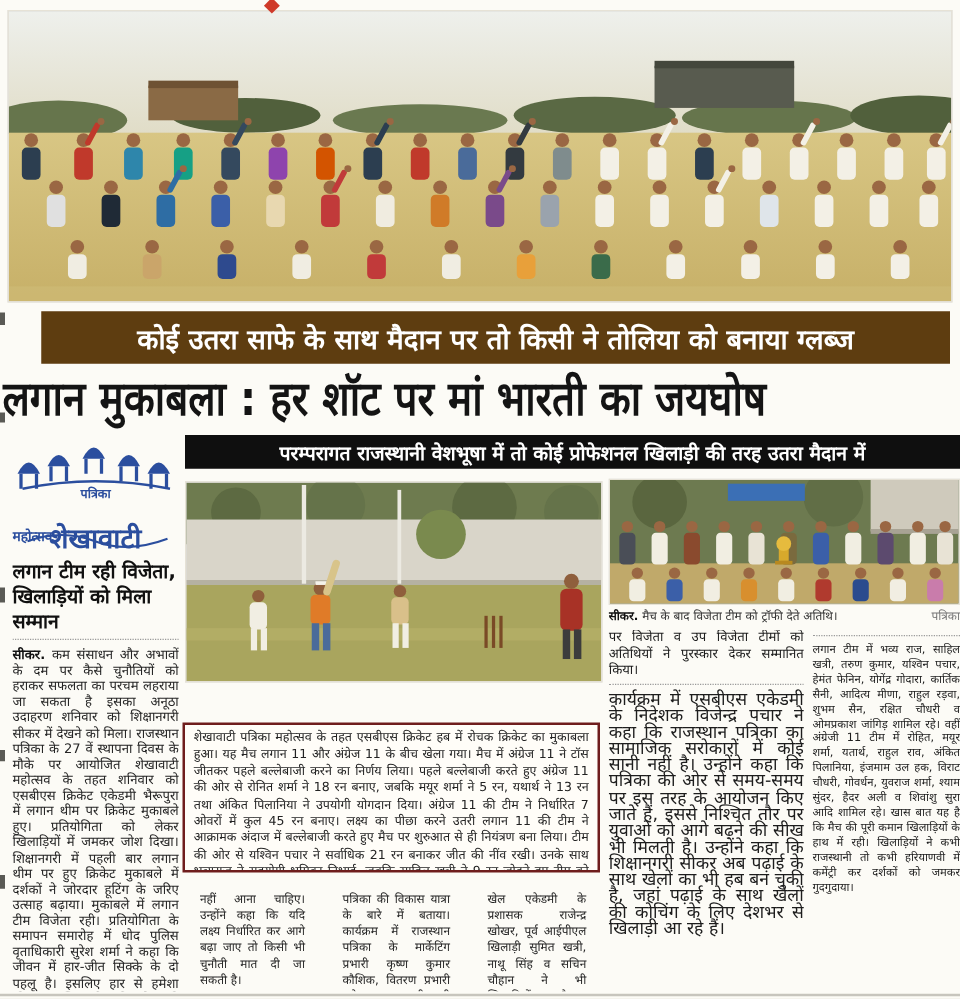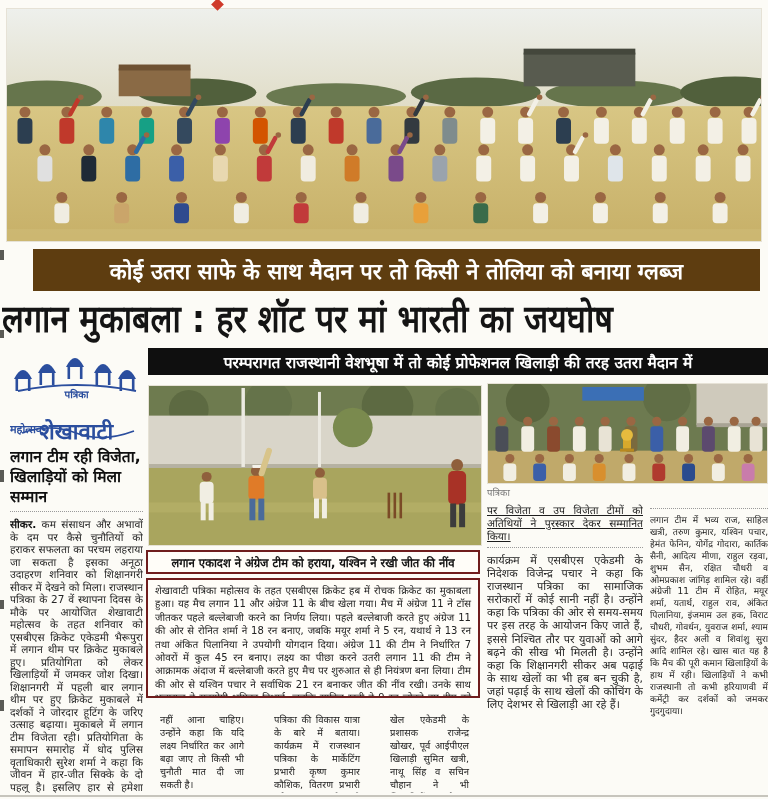--- a/index.html
+++ b/index.html
@@ -36,23 +36,23 @@
            padding:4px 7px;background:#fffdf8;overflow:hidden;}
   .parabox p{margin:0;font-size:10px;line-height:13.4px;text-align:justify;color:#222;}
   .colB{left:148px;top:701px;width:108px;height:92px;overflow:hidden;}
   .colC{left:262px;top:701px;width:110px;height:92px;overflow:hidden;}
   .colD{left:378px;top:701px;width:103px;height:92px;overflow:hidden;}
   .smalltxt{font-size:9.5px;line-height:13px;text-align:justify;color:#252525;margin:12px;}
   .rcap{left:487px;top:486px;width:281px;height:15px;display:flex;justify-content:space-between;
         font-size:9.5px;color:#333;overflow:hidden;white-space:nowrap;}
   .rcap .credit{color:#777;}
   .colE{left:487px;top:504px;width:156px;height:290px;overflow:hidden;}
-  .colE .lead{font-size:10.5px;line-height:13px;text-align:justify;margin:0;text-decoration:underline;}
+  .colE .lead{font-size:10.5px;line-height:13px;text-align:justify;margin:0;}
   .colE h3{margin:5px 0 2px 0;font-size:16px;line-height:21px;font-weight:800;color:#0f0f0f;}
-  .colE .body{font-size:11px;line-height:13.1px;text-align:justify;margin:0;}
+  .colE .body{font-size:14px;line-height:13.1px;text-align:justify;margin:0;}
   .colF{left:650px;top:504px;width:118px;height:290px;overflow:hidden;}
   .colF h3{margin:0 0 2px 0;font-size:15px;line-height:20px;font-weight:800;color:#0f0f0f;}
   .colF p{font-size:9px;line-height:11.9px;text-align:justify;margin:0;}
   .colF p + p{text-indent:7px;}
   .bottom-rule{left:0;top:795px;width:768px;height:2px;background:#c7c5bd;}
   .kite{left:213px;top:0;width:9px;height:9px;background:#cf3a2a;transform:rotate(45deg);}
   .edge-mark{width:4px;background:#5a5a55;left:0;}
 </style>
 </head>
 <body>
@@ -240,23 +240,20 @@
 
       <g>
           <circle cx="310" cy="80" r="6" fill="#8f5f3c"></circle>
           <rect x="301" y="86" width="18" height="34" rx="5" fill="#a83226"></rect>
           <rect x="303" y="119" width="6" height="24" fill="#3c3c3c"></rect>
           <rect x="312" y="119" width="6" height="24" fill="#3c3c3c"></rect>
         </g>
     </svg>
   </div>
 
-  <div class="abs capbox">
-    <span style="transform:scaleX(.95);transform-origin:center;">लगान एकादश ने अंग्रेज टीम को हराया, यश्विन ने रखी जीत की नींव</span>
-  </div>
 
   <div class="abs parabox">
     <p>शेखावाटी पत्रिका महोत्सव के तहत एसबीएस क्रिकेट हब में रोचक क्रिकेट का मुकाबला हुआ। यह मैच लगान 11 और अंग्रेज 11 के बीच खेला गया। मैच में अंग्रेज 11 ने टॉस जीतकर पहले बल्लेबाजी करने का निर्णय लिया। पहले बल्लेबाजी करते हुए अंग्रेज 11 की ओर से रोनित शर्मा ने 18 रन बनाए, जबकि मयूर शर्मा ने 5 रन, यथार्थ ने 13 रन तथा अंकित पिलानिया ने उपयोगी योगदान दिया। अंग्रेज 11 की टीम ने निर्धारित 7 ओवरों में कुल 45 रन बनाए। लक्ष्य का पीछा करने उतरी लगान 11 की टीम ने आक्रामक अंदाज में बल्लेबाजी करते हुए मैच पर शुरुआत से ही नियंत्रण बना लिया। टीम की ओर से यश्विन पचार ने सर्वाधिक 21 रन बनाकर जीत की नींव रखी। उनके साथ भव्यराज ने सहयोगी भूमिका निभाई, जबकि साहिल खत्री ने 9 रन जोड़ते हुए टीम को जीत तक पहुंचाया। लगान 11 ने मात्र 3.4 ओवरों में लक्ष्य हासिल कर मुकाबला अपने नाम कर लिया। मैच के दौरान खिलाड़ियों ने शानदार खेल भावना का प्रदर्शन किया।</p>
   </div>
 
   <div class="abs colB">
     <p class="smalltxt">नहीं आना चाहिए। उन्होंने कहा कि यदि लक्ष्य निर्धारित कर आगे बढ़ा जाए तो किसी भी चुनौती मात दी जा सकती है।</p>
     <p class="smalltxt" style="margin-top:1px;">कार्यक्रम में राजस्थान पत्रिका सीकर संस्करण के संपादकीय प्रभारी रुद्रेश शर्मा ने शेखावाटी महोत्सव व</p>
   </div>
   <div class="abs colC">
@@ -309,20 +306,22 @@
       <use href="#r-perK" x="262" y="92" style="color:#c97cab"></use>
 
       <g>
           <rect x="136" y="56" width="8" height="10" fill="#d8a92c"></rect>
           <circle cx="140" cy="52" r="6" fill="#e6bb3e"></circle>
           <rect x="133" y="66" width="14" height="3" fill="#b8891f"></rect>
         </g>
     </svg>
   </div>
   <div class="abs rcap">
+    <span><b class="dl">सीकर.</b>
+      <span>मैच के बाद विजेता टीम को ट्रॉफी देते अतिथि।</span></span>
     <span class="credit">पत्रिका</span>
   </div>
 
   <div class="abs colE">
     <p class="lead">पर विजेता व उप विजेता टीमों को अतिथियों ने पुरस्कार देकर सम्मानित किया।</p>
     <div class="dots"></div>
     <p class="body">कार्यक्रम में एसबीएस एकेडमी के निदेशक विजेन्द्र पचार ने कहा कि राजस्थान पत्रिका का सामाजिक सरोकारों में कोई सानी नहीं है। उन्होंने कहा कि पत्रिका की ओर से समय-समय पर इस तरह के आयोजन किए जाते हैं, इससे निश्चित तौर पर युवाओं को आगे बढ़ने की सीख भी मिलती है। उन्होंने कहा कि शिक्षानगरी सीकर अब पढ़ाई के साथ खेलों का भी हब बन चुकी है, जहां पढ़ाई के साथ खेलों की कोचिंग के लिए देशभर से खिलाड़ी आ रहे हैं।</p>
   </div>
 
   <div class="abs colF">

